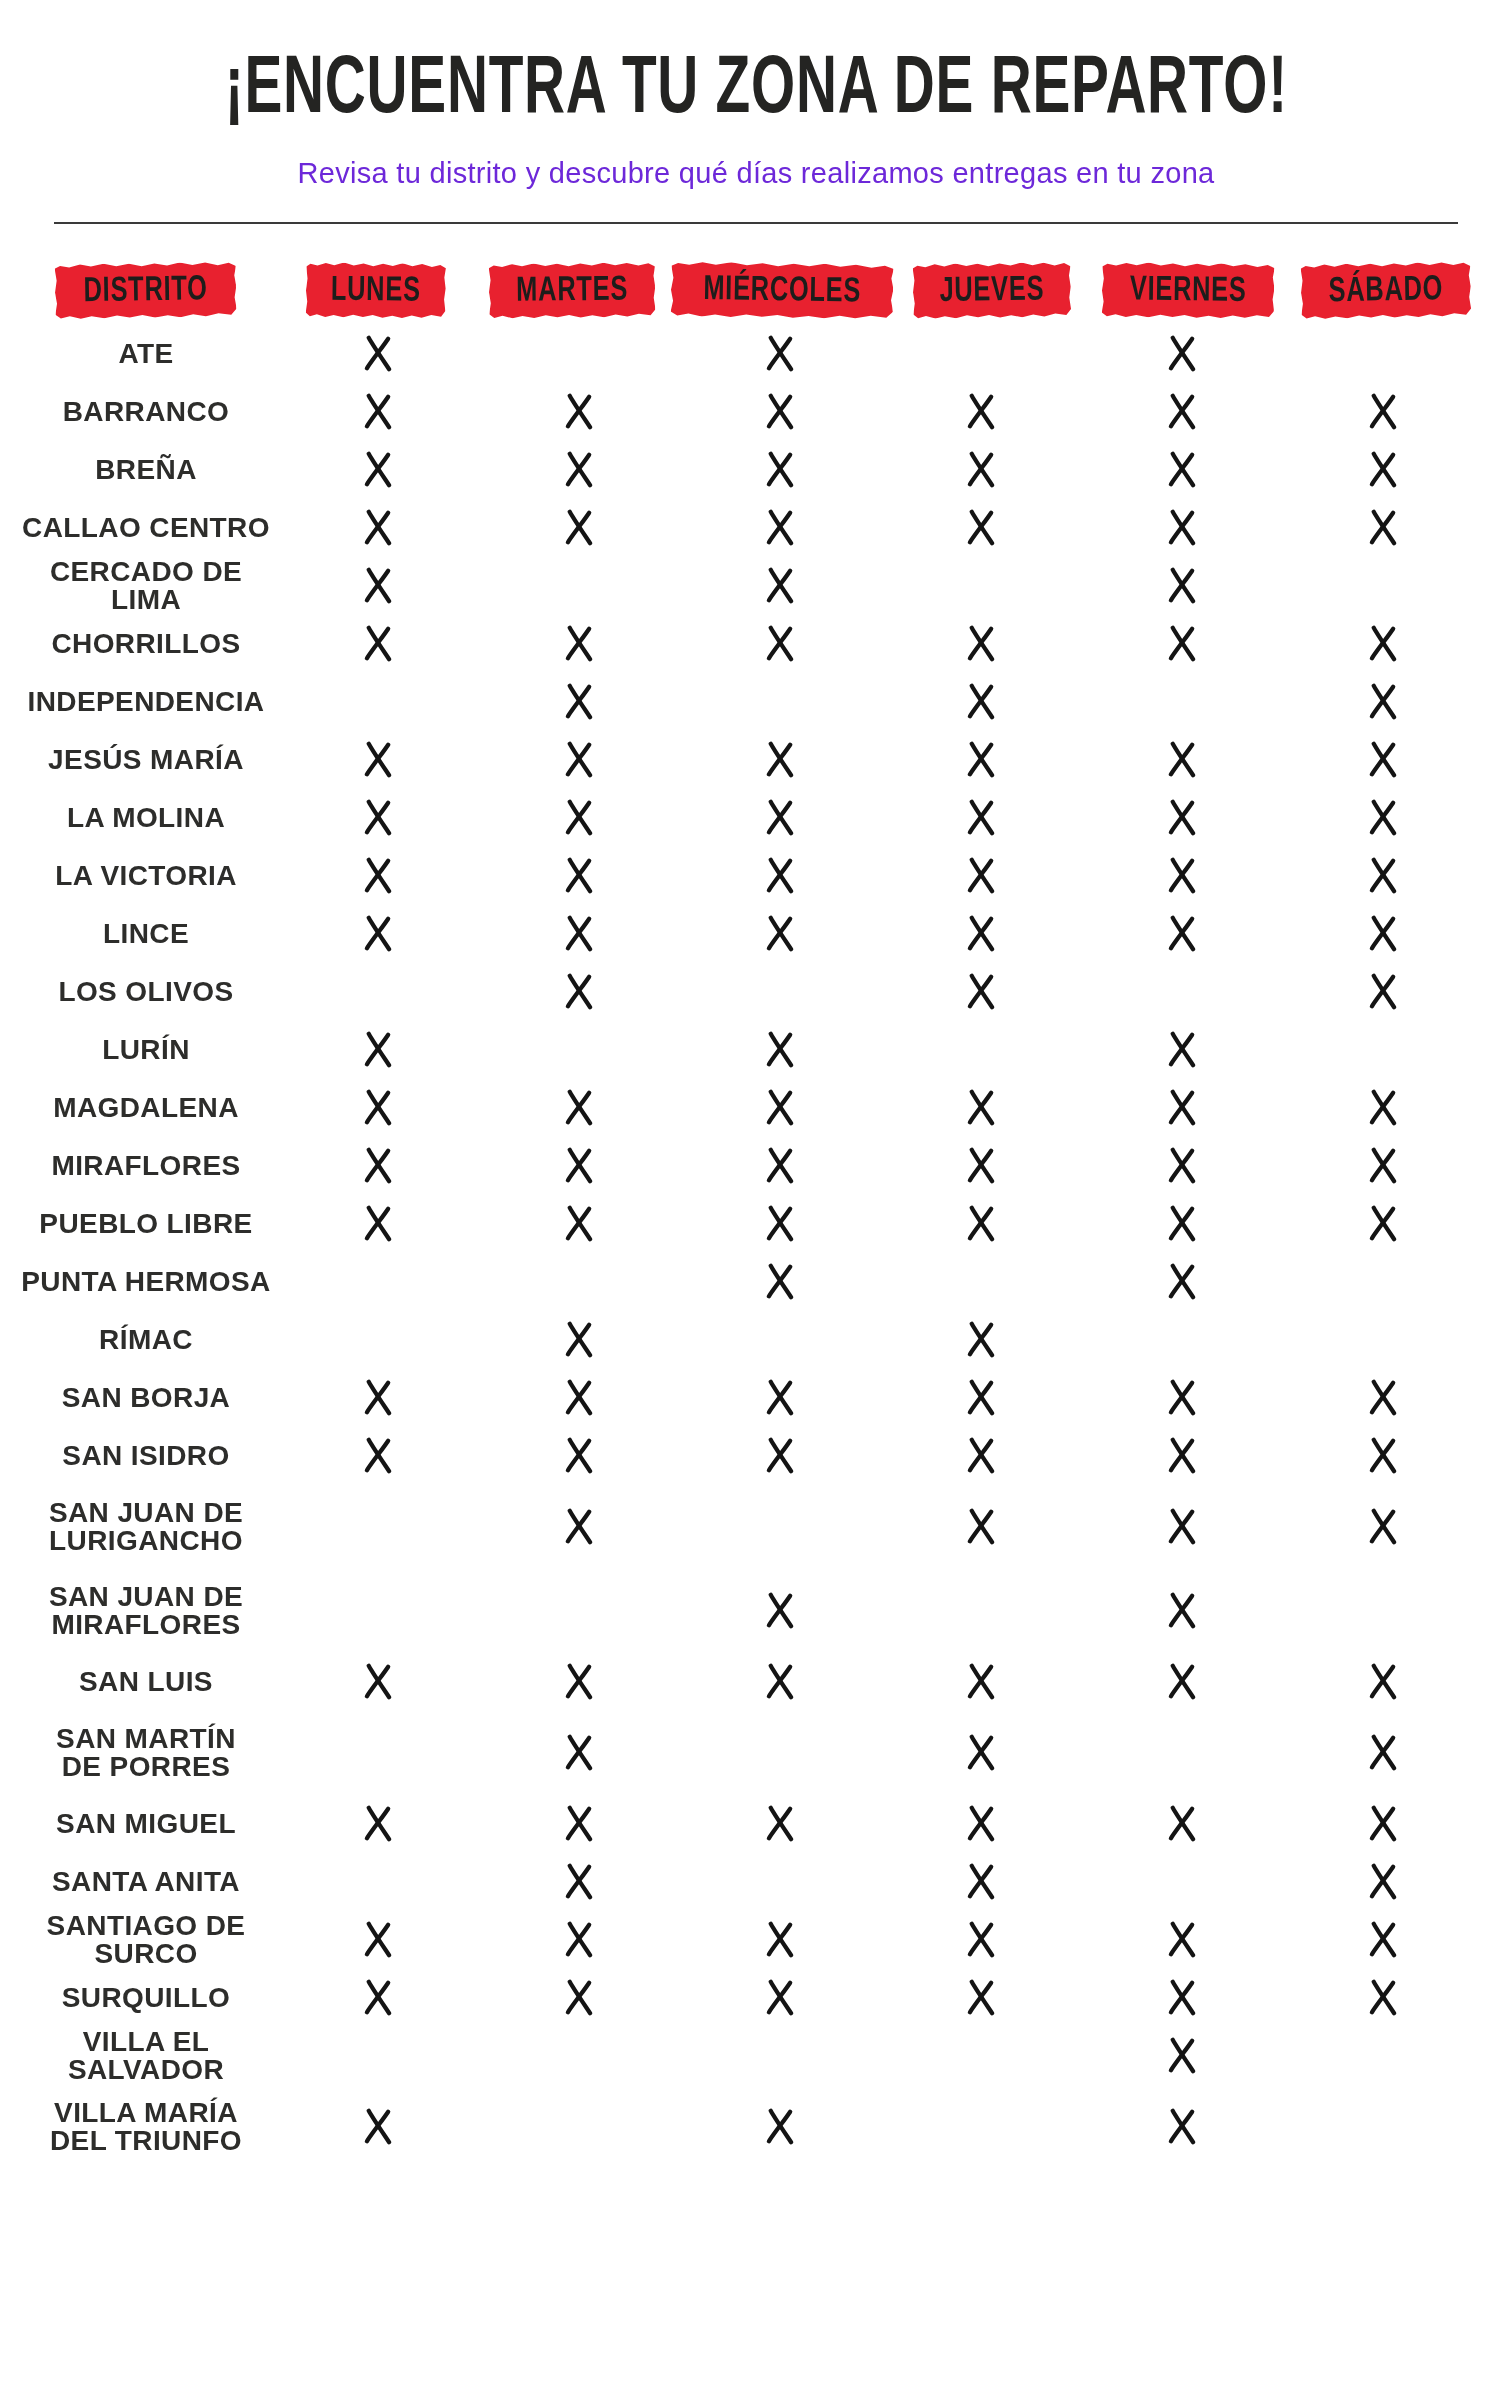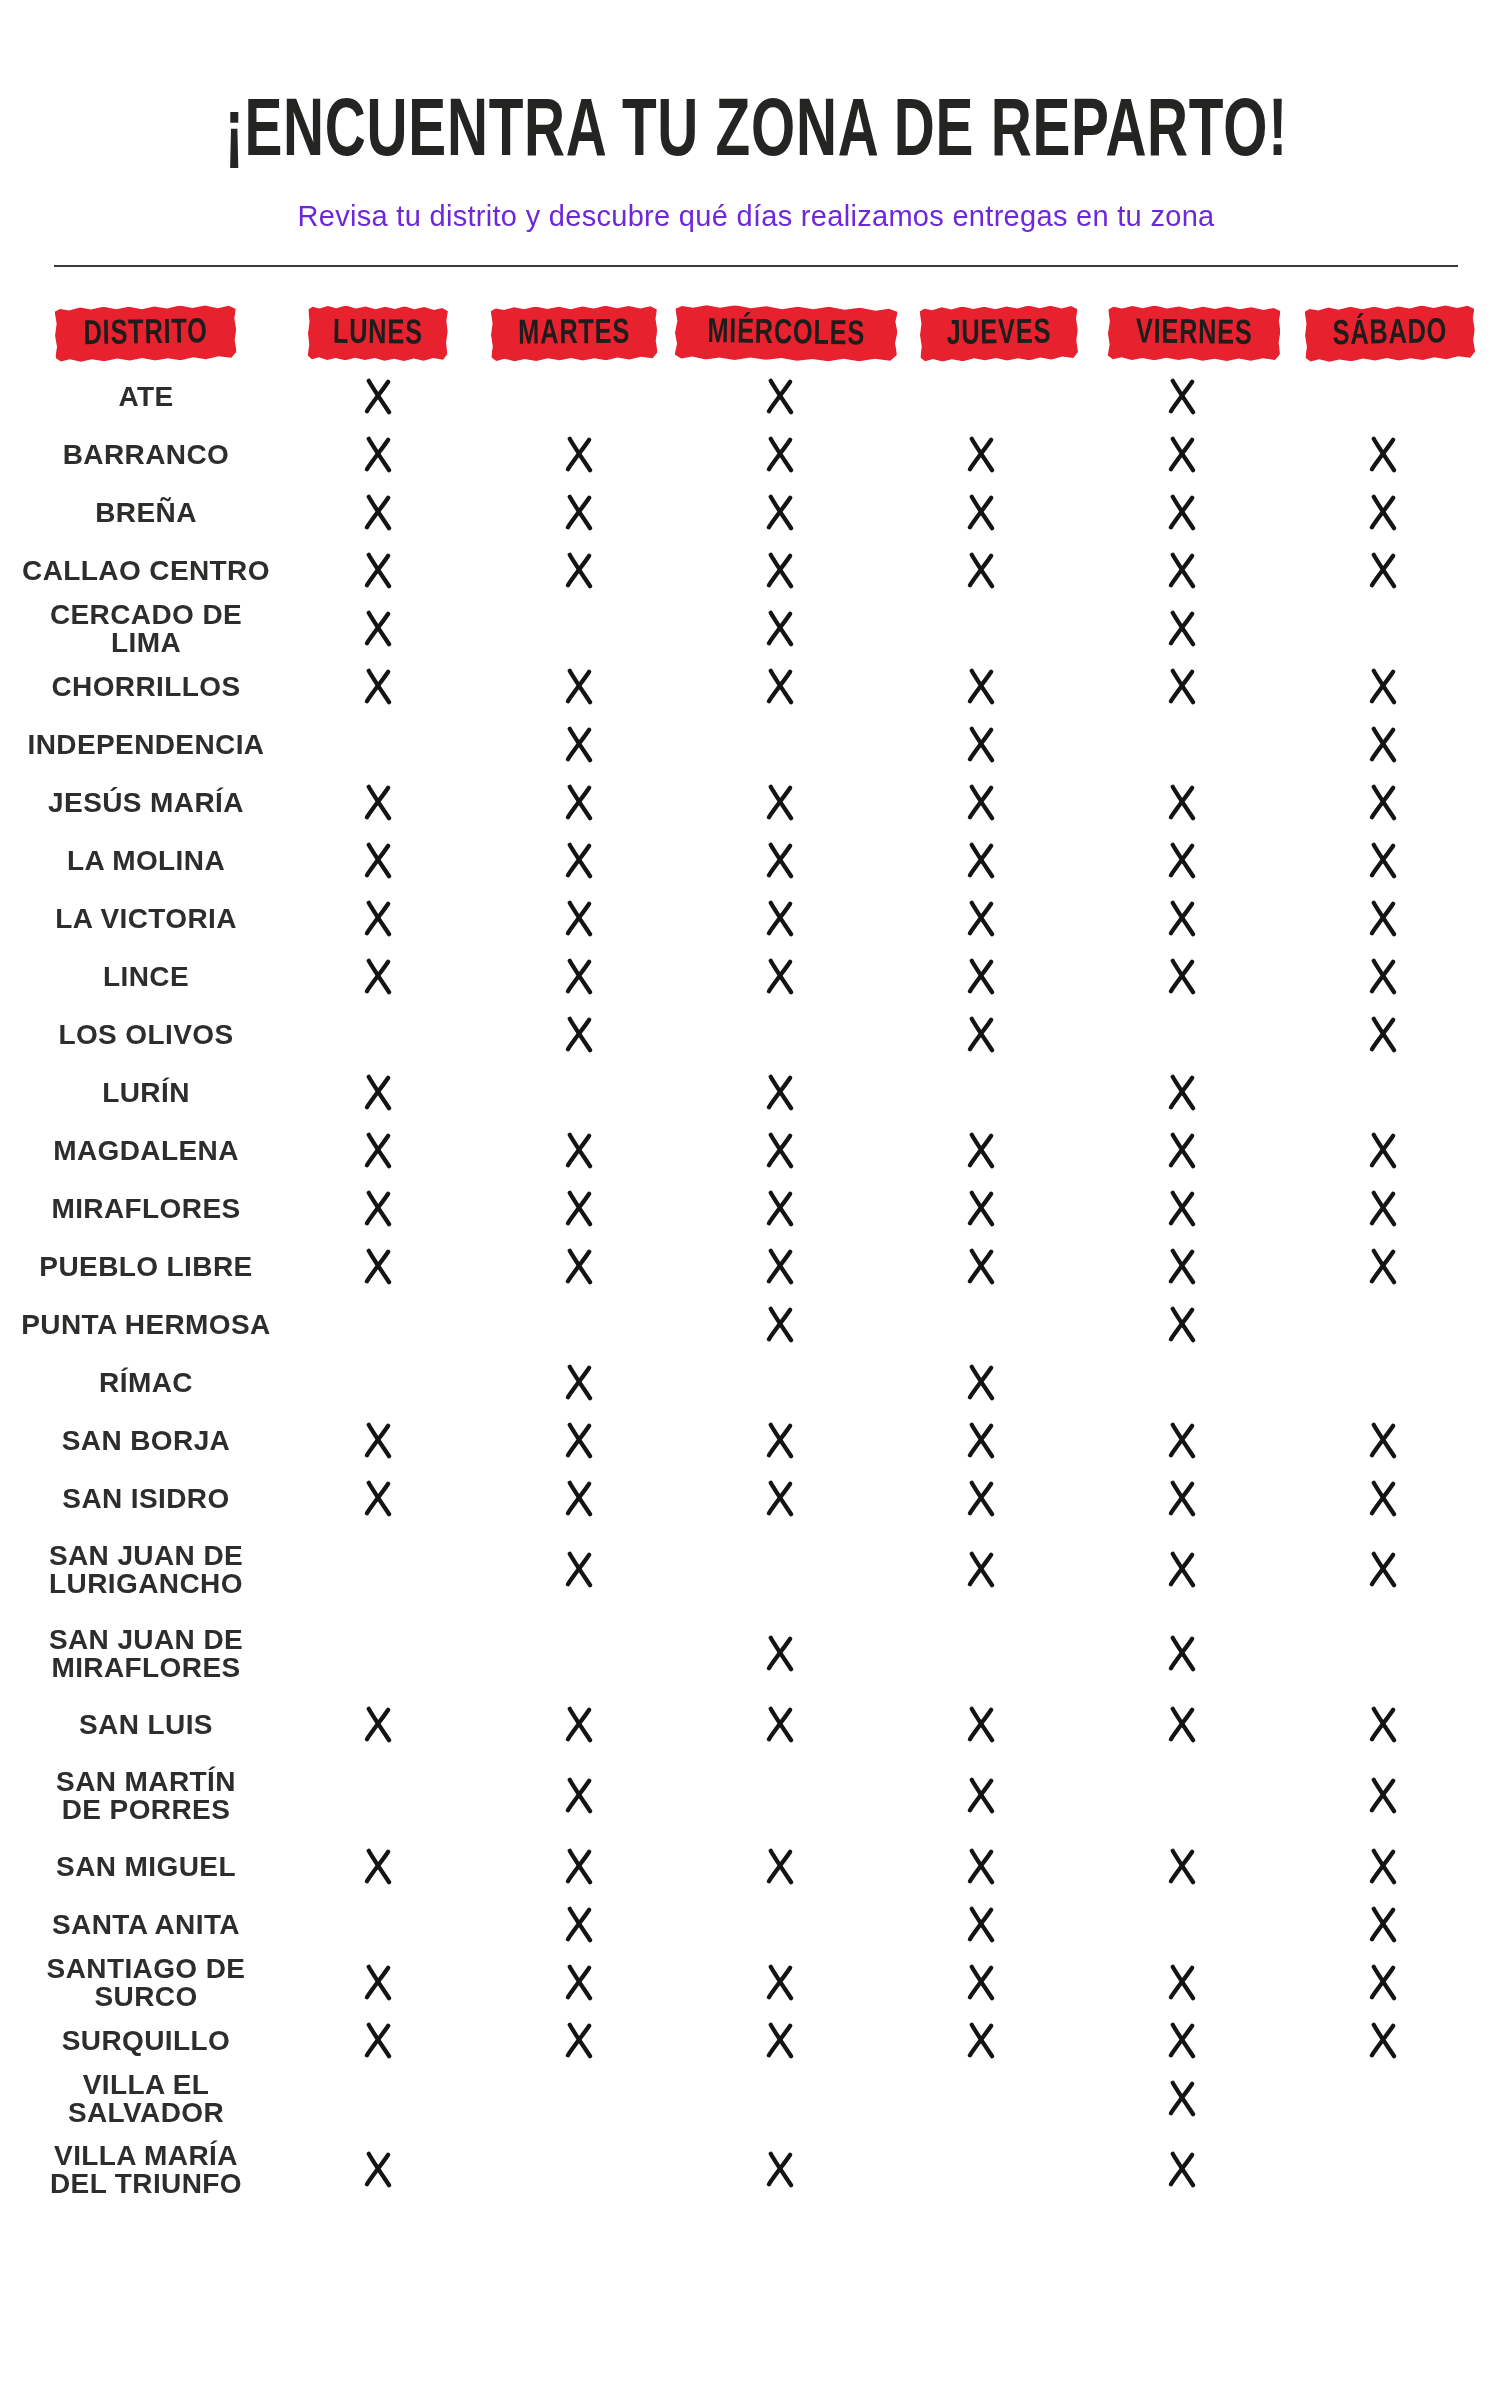--- a/index.html
+++ b/index.html
@@ -5,21 +5,21 @@
   * { box-sizing: border-box; margin: 0; padding: 0; }
   html, body { background: #ffffff; }
   body {
     width: 1512px; height: 2399px;
     margin: 0 auto;
     font-family: "Liberation Sans", sans-serif;
     color: #1f1f1d;
     overflow: hidden;
     position: relative;
   }
-  .sheet { padding-top: 87px; }
+  .sheet { padding-top: 44px; }
 
   
   .title-wrap { text-align: center; }
   .title {
     display: inline-block;
     font-weight: 700;
     font-size: 71px;
     letter-spacing: 0.9px;
     color: #242422;
     transform: scale(0.80, 1.14);
@@ -39,21 +39,21 @@
     border-top: 2.8px solid #3a3a3a;
     height: 0;
   }
 
   
   .grid-row {
     display: grid;
     grid-template-columns: 262px repeat(6, 1fr);
     margin: 0 28px 0 15px;
   }
-  .table-header { margin-top: 37px; gap: 7px; }
+  .table-header { margin-top: 37px; }
   .hcell { display: flex; align-items: center; justify-content: center; height: 58px; }
   .tape {
     display: inline-block;
     background: #e8212f;
     padding: 8.4px 15px 10.3px 15px;
     clip-path: polygon(0% 8%, 3% 3%, 8% 6%, 14% 1%, 20% 5%, 27% 0%, 34% 5%, 41% 1%,
                        48% 6%, 55% 1%, 62% 5%, 69% 0%, 76% 5%, 83% 1%, 90% 6%, 96% 2%,
                        100% 8%, 99% 25%, 100% 45%, 99% 65%, 100% 86%, 97% 97%, 90% 94%,
                        83% 99%, 76% 95%, 69% 100%, 62% 96%, 55% 100%, 48% 95%, 41% 99%,
                        34% 95%, 27% 100%, 20% 96%, 14% 100%, 8% 95%, 3% 99%, 0% 92%, 1% 72%,

